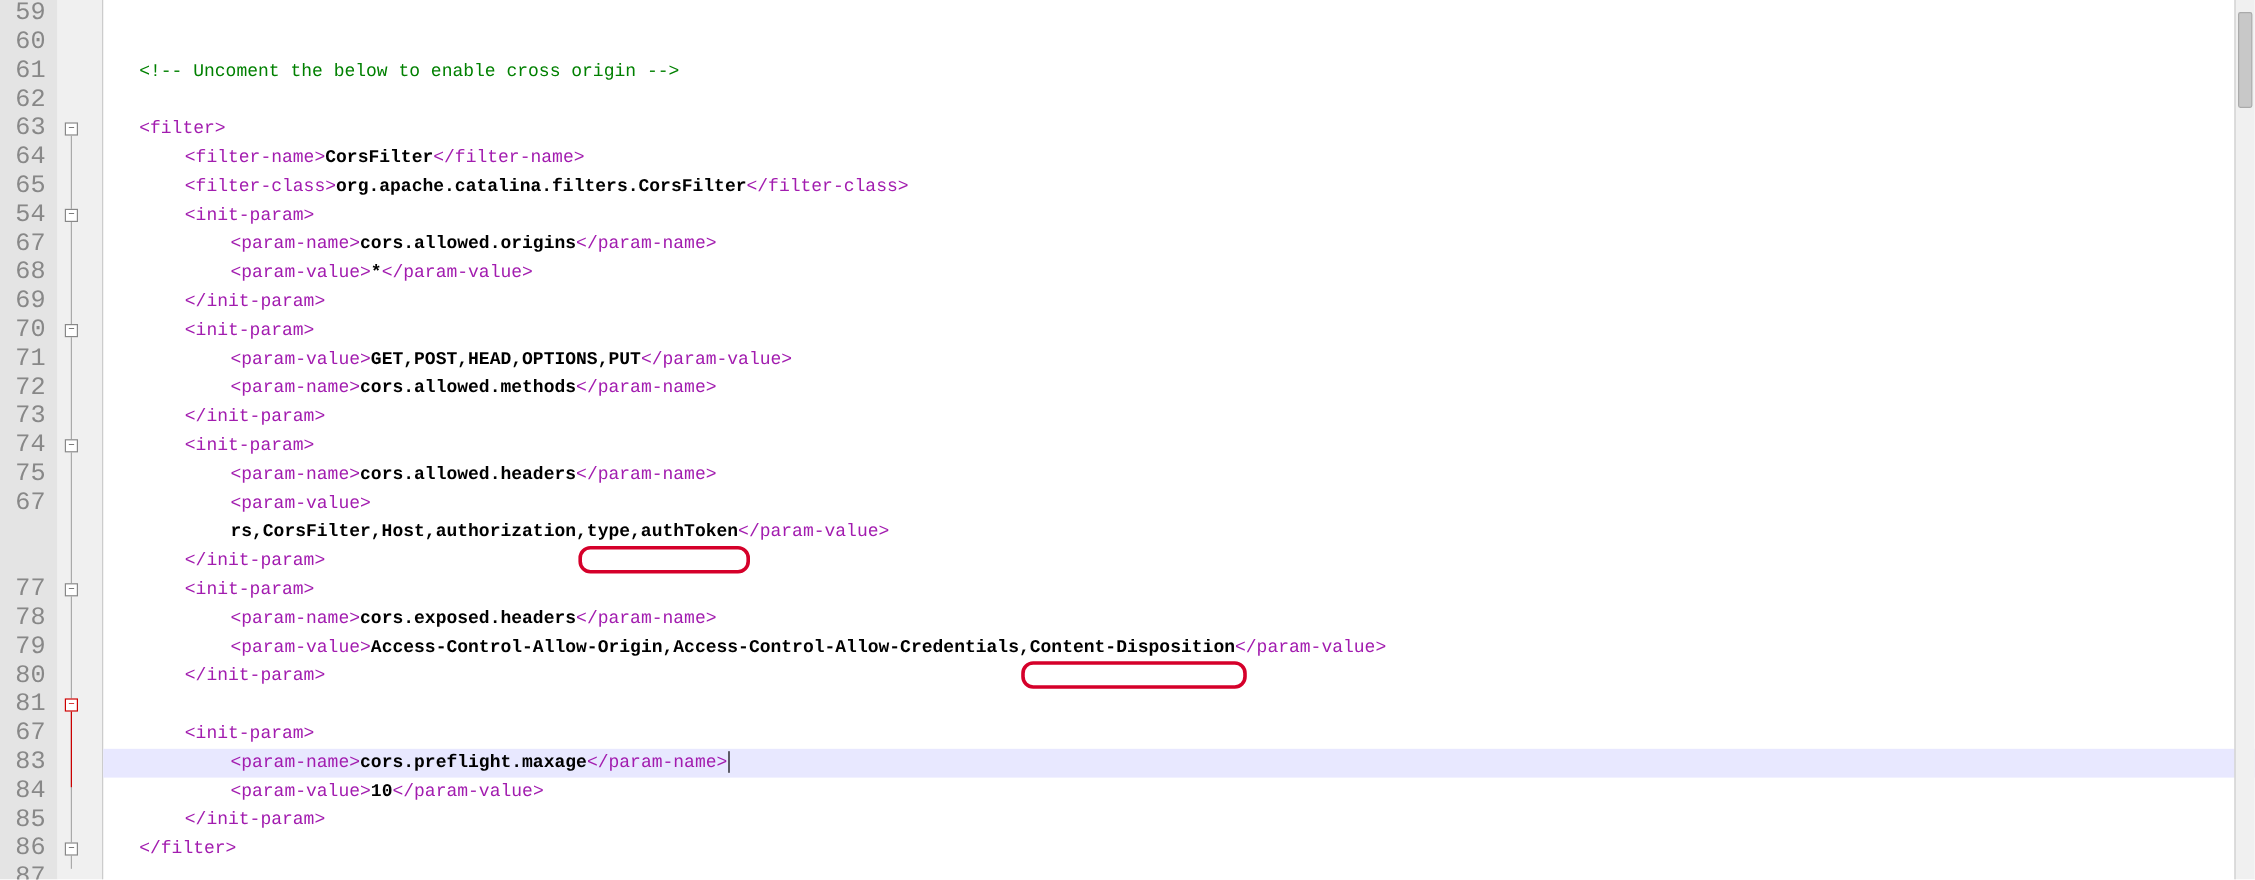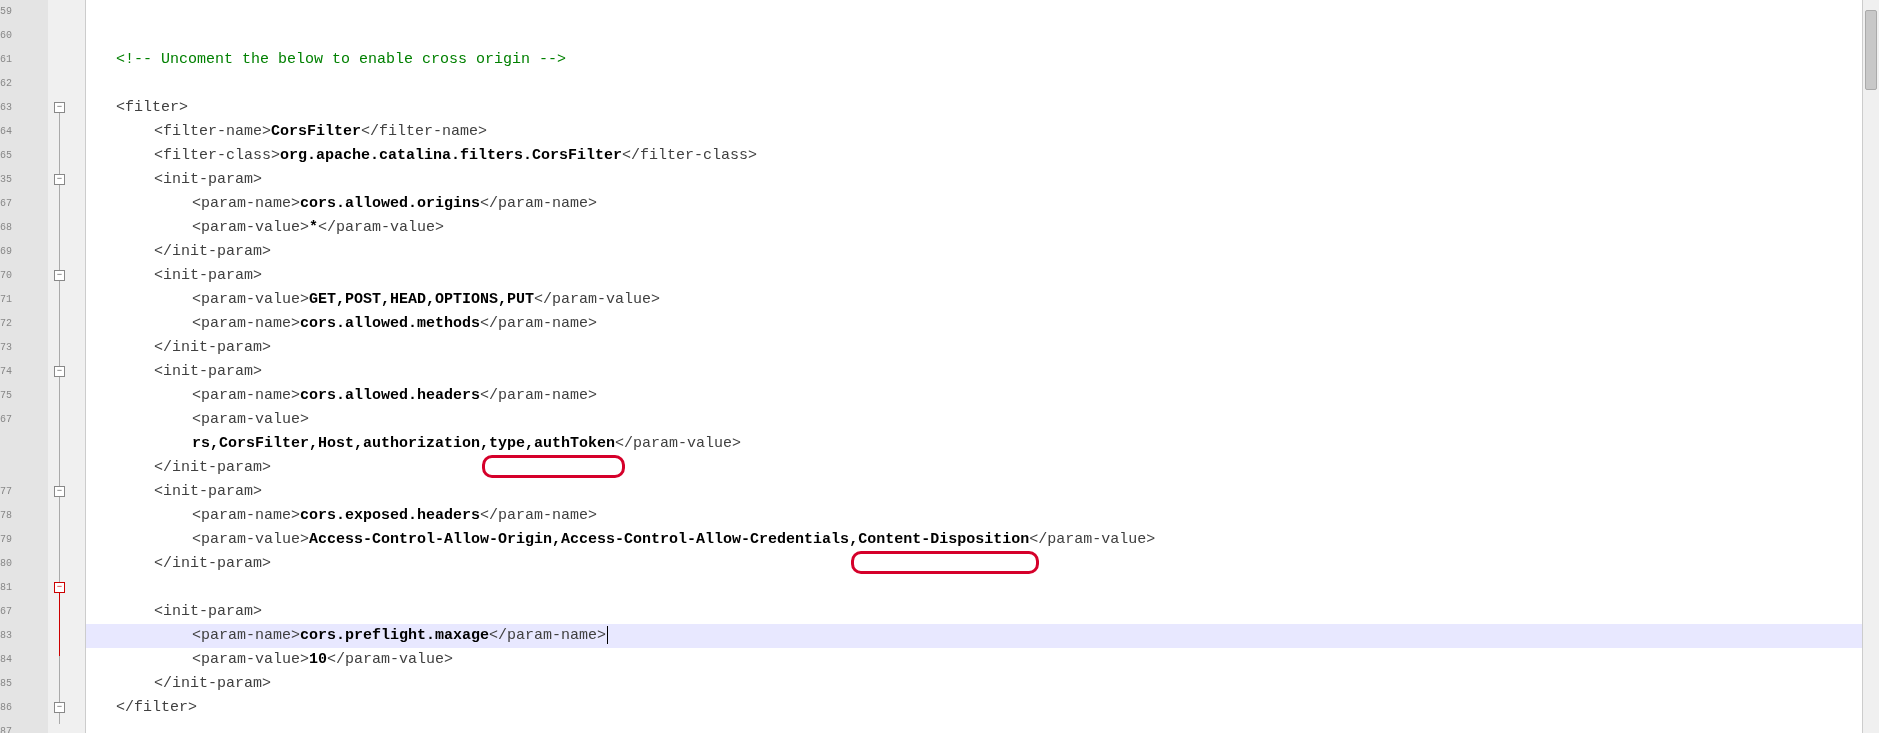--- a/index.html
+++ b/index.html
@@ -13,25 +13,26 @@
     white-space: nowrap;
   }
   .editor {
     display: flex;
     height: 100%;
     position: relative;
   }
   .gutter {
     background: #e4e4e4;
     color: #888;
+    text-align: right;
     user-select: none;
     width: 48px;
     flex: 0 0 48px;
     padding-right: 6px;
-    font-size: 10px;
+    font-size: 21px;
     line-height: 24px;
   }
   .gutter div { height: 24px; padding-right: 4px; }
   .foldcol {
     width: 38px;
     flex: 0 0 38px;
     background: #f0f0f0;
     position: relative;
     border-right: 1px solid #ccc;
   }
@@ -57,21 +58,21 @@
   .vline.red { background: #c00; }
   .code {
     flex: 1;
     position: relative;
     line-height: 24px;
     font-size: 15px;
   }
   .code .row { height: 24px; padding-left: 0; position: relative; }
   .row.hl { background: #e8e8ff; }
   .cmt { color: #008000; }
-  .tag { color: #404040; }
+  .tag { color: #a21caf; }
   .txt { color: #000; font-weight: bold; }
   .caret {
     display: inline-block;
     width: 1px;
     height: 18px;
     background: #000;
     vertical-align: middle;
     margin-left: 1px;
   }
   .ring {
@@ -109,21 +110,21 @@
 <div class="editor">
 
   <div class="gutter" id="gutter">
       <div>59</div>
       <div>60</div>
       <div>61</div>
       <div>62</div>
       <div>63</div>
       <div>64</div>
       <div>65</div>
-      <div>35</div>
+      <div>54</div>
       <div>67</div>
       <div>68</div>
       <div>69</div>
       <div>70</div>
       <div>71</div>
       <div>72</div>
       <div>73</div>
       <div>74</div>
       <div>75</div>
       <div>67</div>

